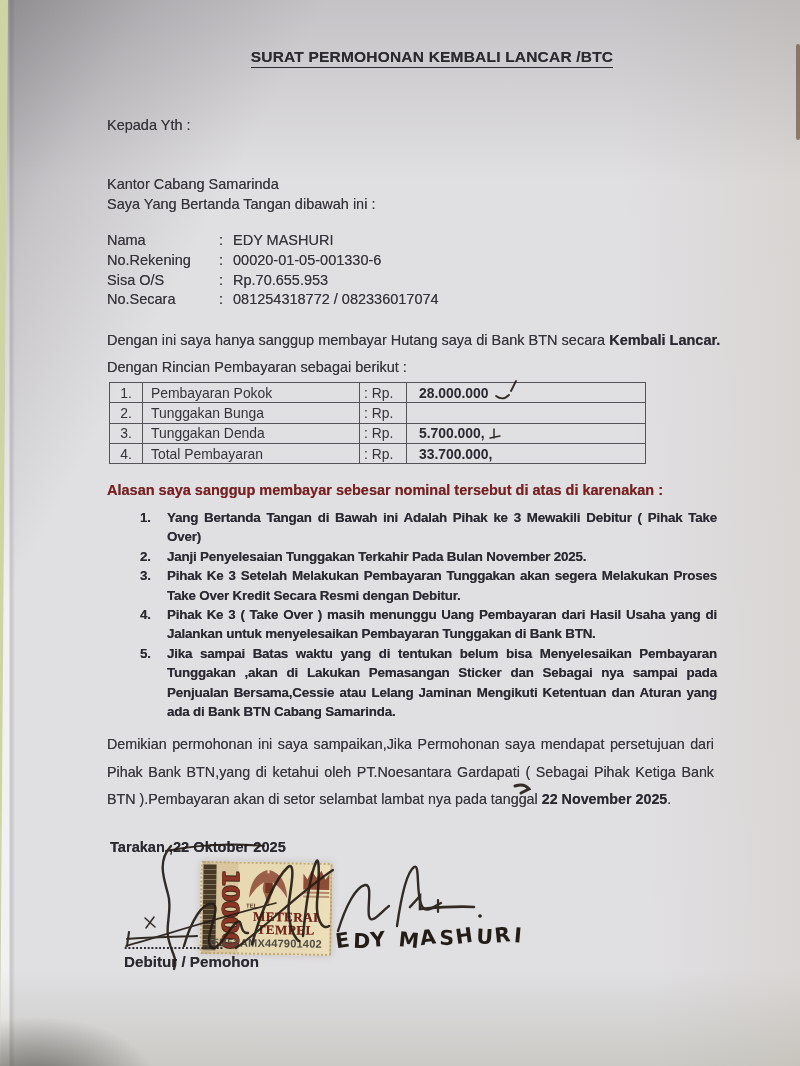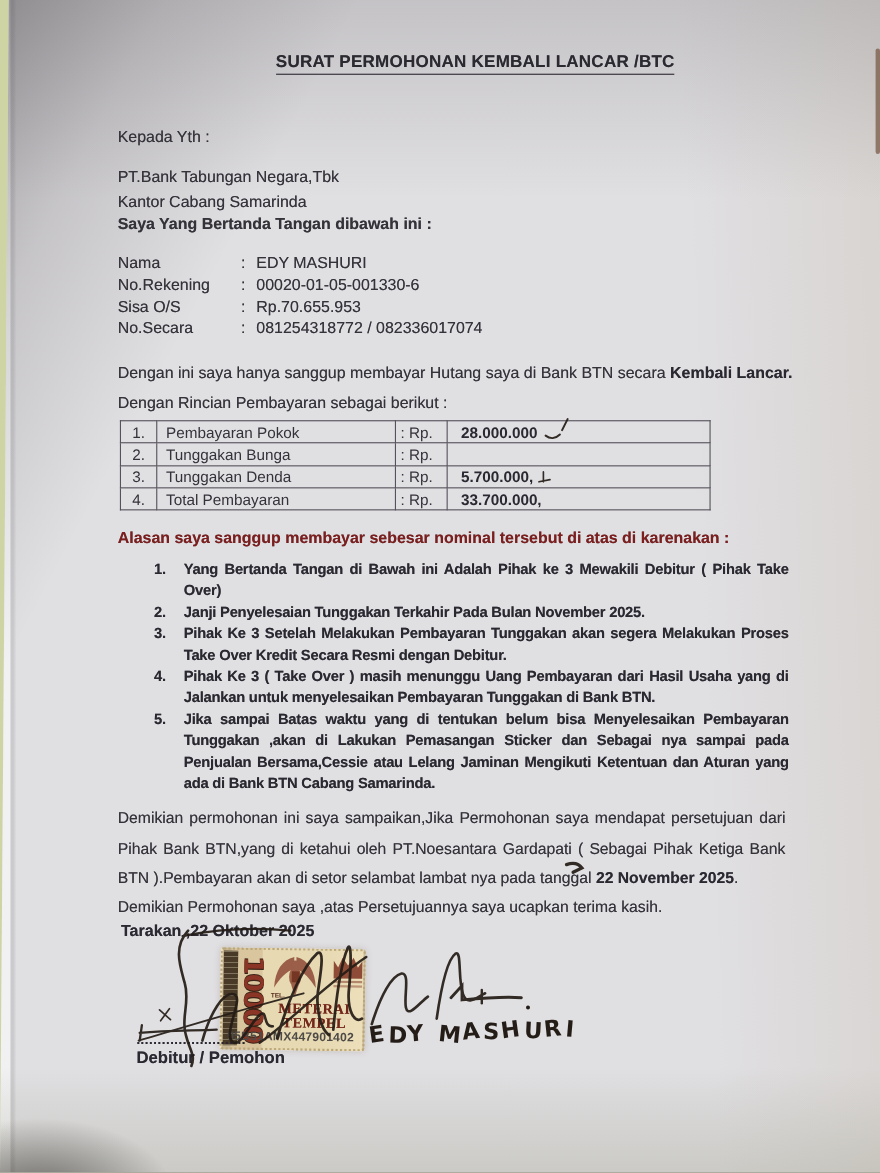--- a/index.html
+++ b/index.html
@@ -23,21 +23,21 @@
   
   .tb{position:absolute;color:#35333a;font-size:14.5px;line-height:19px;
       text-shadow:0 0 .5px rgba(53,51,58,.65);}
   .b{font-weight:bold;color:#2a2830;}
   .title-wrap{top:47px;left:104px;width:612px;text-align:center;padding-left:22px;}
   .title{display:inline-block;font-weight:bold;font-size:15.5px;letter-spacing:.2px;color:#2b2a31;
          border-bottom:1.6px solid #2b2a31;padding-bottom:1px;}
   .kepada{top:116px;left:107px;}
   .ptbank{top:152px;left:107px;}
   .kantor{top:175px;left:107px;}
-  .opening{top:195px;left:107px;font-weight:bold;}
+  .opening{top:195px;left:107px;}
   .fields{top:231px;left:107px;width:520px;}
   .field{display:flex;height:19.8px;}
   .flabel{width:112px;}
   .fcolon{width:14px;}
   .stmt1{top:331px;left:107px;width:620px;}
   .stmt2{top:358px;left:107px;width:620px;}
   
   .pay-table{position:absolute;top:382px;left:109px;border-collapse:collapse;}
   .pay-table td{border:1.4px solid #55525a;height:19.3px;padding:0 4px;font-size:13.9px;color:#35333a;}
   .pay-table .cno{width:24px;text-align:center;}
@@ -79,21 +79,20 @@
 
 <div class="photo">
   <div class="paper"></div>
   <div class="edge-sliver"></div>
 
   <div class="tb title-wrap">
     <span class="title">SURAT PERMOHONAN KEMBALI LANCAR /BTC</span>
   </div>
 
   <div class="tb kepada">Kepada Yth :</div>
-  <div class="tb ptbank">PT.Bank Tabungan Negara,Tbk</div>
   <div class="tb kantor">Kantor Cabang Samarinda</div>
   <div class="tb opening">Saya Yang Bertanda Tangan dibawah ini :</div>
 
   <div class="tb fields">
     <div class="field">
       <span class="flabel">Nama</span>
       <span class="fcolon">:</span>
       <span class="fvalue">EDY MASHURI</span>
     </div>
     <div class="field">
@@ -163,21 +162,20 @@
       <span class="rno">4.</span>
       <div class="rtext">Pihak Ke 3 ( Take Over ) masih menunggu Uang Pembayaran dari Hasil Usaha yang di Jalankan untuk menyelesaikan Pembayaran Tunggakan di Bank BTN.</div>
     </div>
     <div class="ritem">
       <span class="rno">5.</span>
       <div class="rtext">Jika sampai Batas waktu yang di tentukan belum bisa Menyelesaikan Pembayaran Tunggakan ,akan di Lakukan  Pemasangan Sticker dan Sebagai nya sampai pada Penjualan Bersama,Cessie atau Lelang Jaminan Mengikuti Ketentuan dan Aturan yang ada  di Bank BTN Cabang Samarinda.</div>
     </div>
   </div>
 
   <div class="tb close1"><span>Demikian permohonan ini saya sampaikan,Jika Permohonan saya mendapat persetujuan dari Pihak Bank BTN,yang di ketahui oleh PT.Noesantara Gardapati ( Sebagai Pihak Ketiga Bank BTN ).Pembayaran akan di setor selambat lambat nya  pada tanggal  </span><span class="b">22 November 2025</span><span>.</span></div>
-  <div class="tb close2">Demikian Permohonan saya ,atas Persetujuannya saya ucapkan terima kasih.</div>
   <div class="tb placedate"><span>Tarakan ,</span><span>22 Oktober</span><span> 2025</span></div>
 
   <div class="stamp">
     <div class="band"></div>
     <div class="denom">10000</div>
     <svg width="132" height="93" style="position:absolute;left:0;top:0;">
       <g transform="translate(44,2)" fill="#8a4431" opacity="0.82">
         <path d="M3,32 C4,16 10,7 21,4 L21,15 C14,17 8,24 3,32 Z"></path>
         <path d="M41,32 C40,16 34,7 23,4 L23,15 C30,17 36,24 41,32 Z"></path>
         <ellipse cx="22" cy="22" rx="5.5" ry="9"></ellipse>

